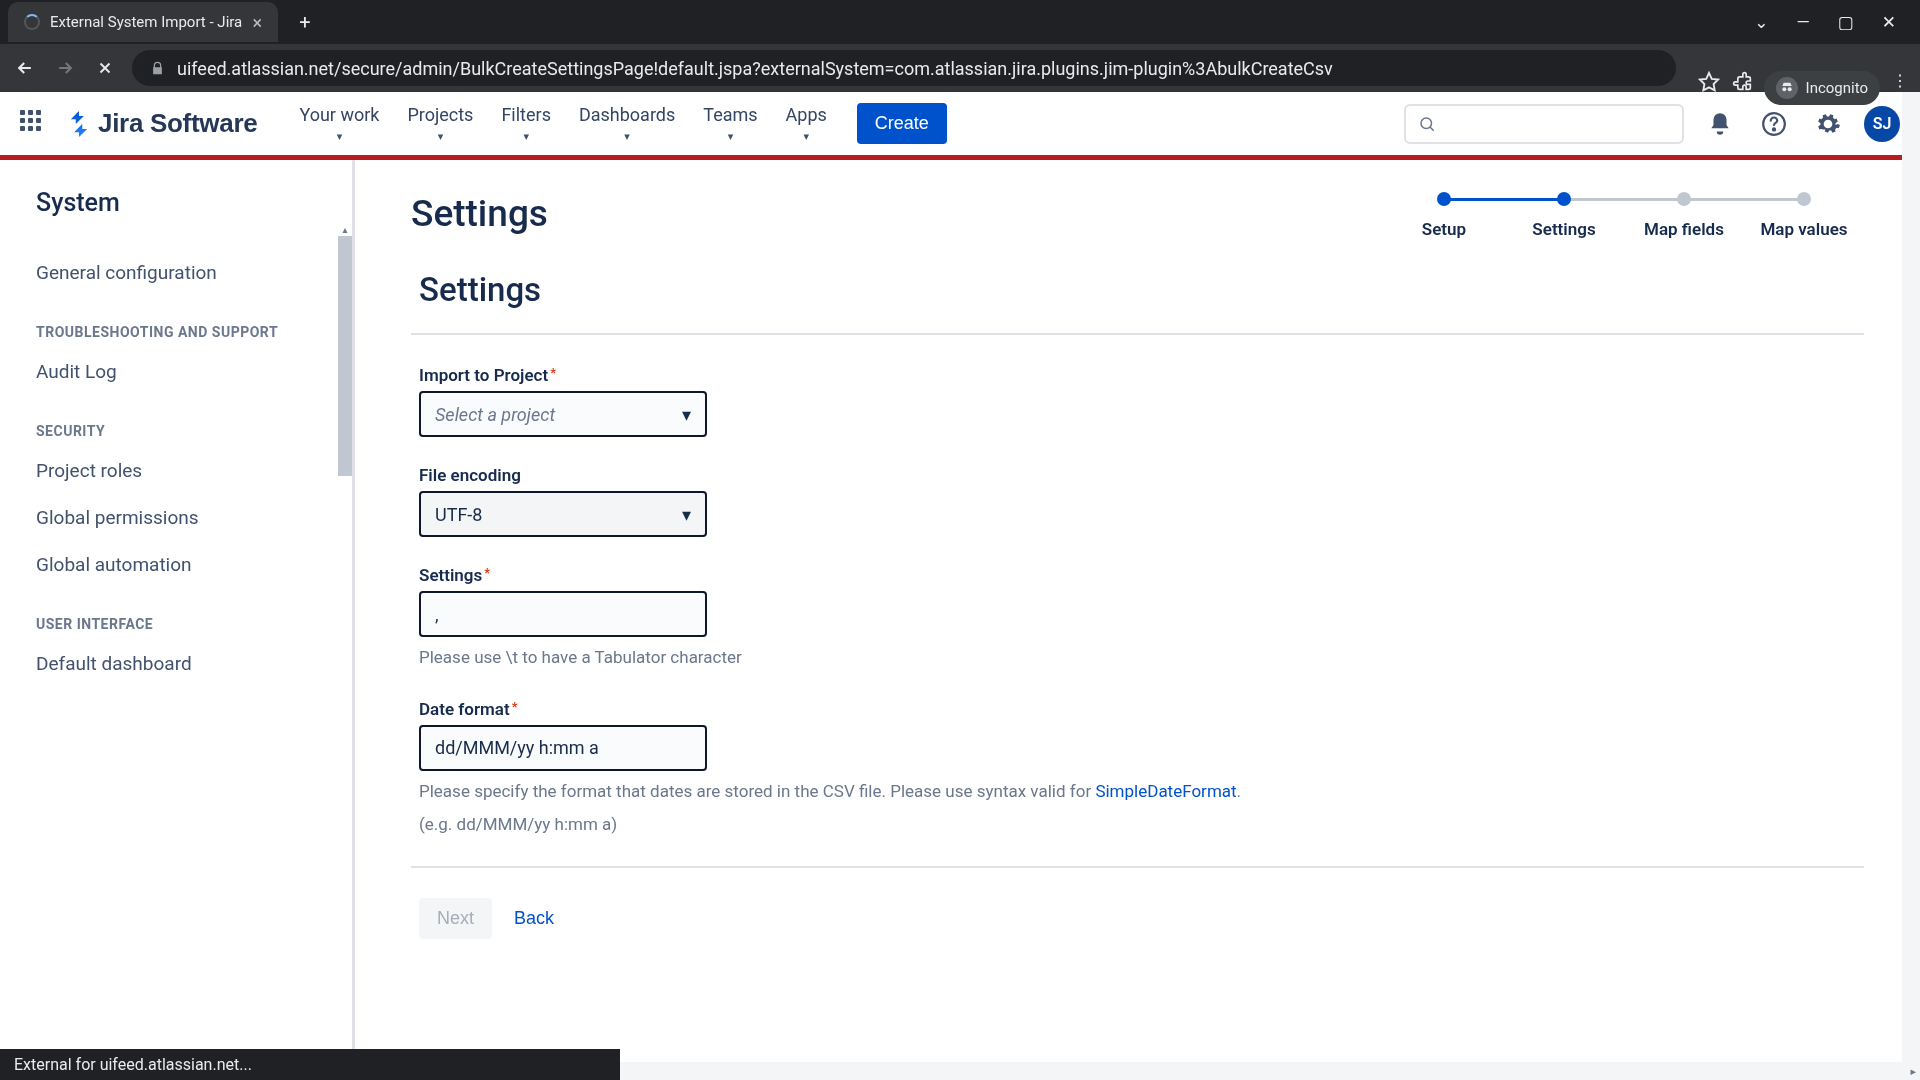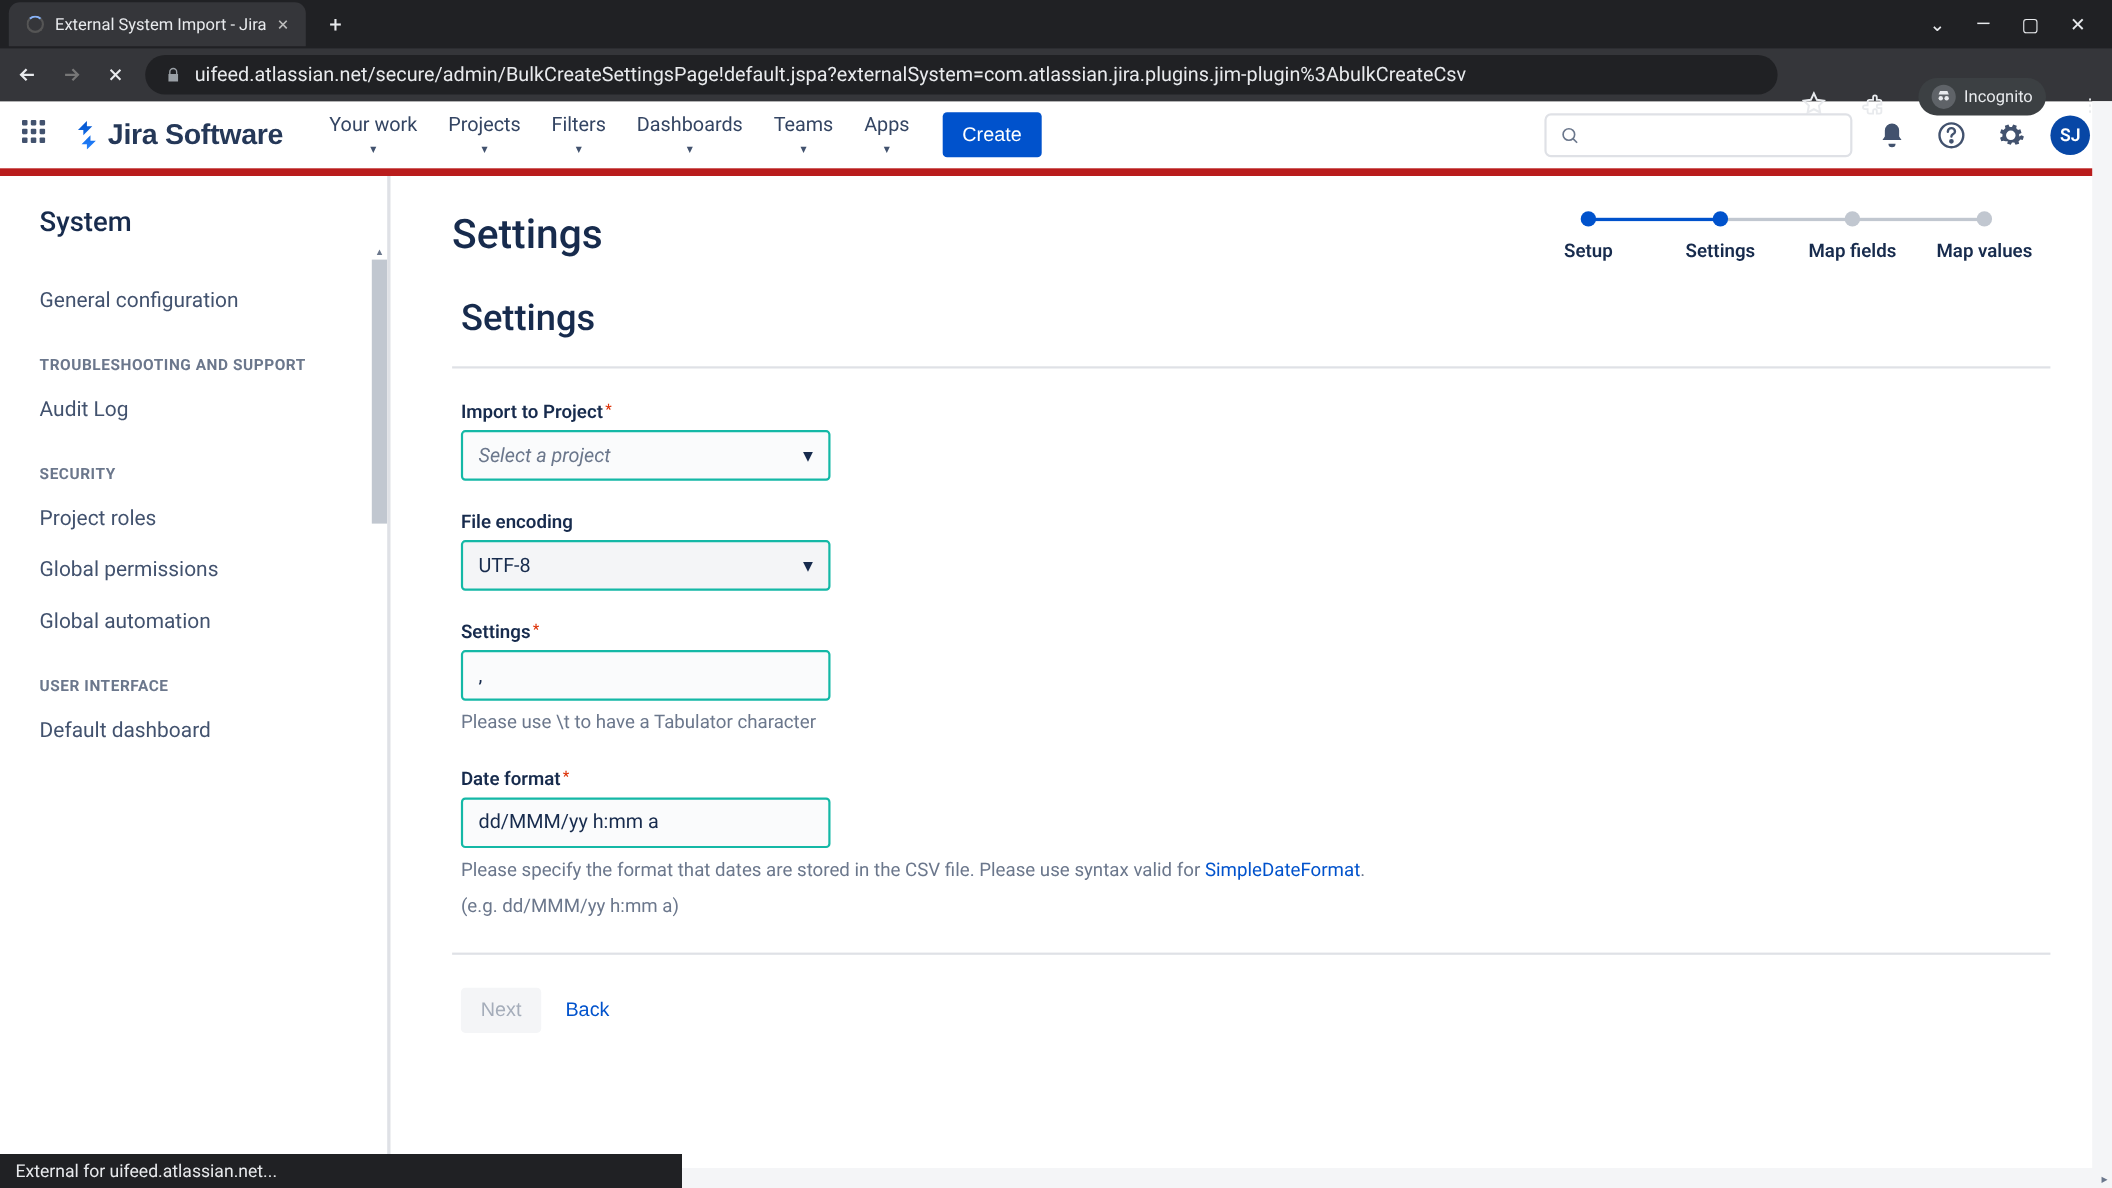--- a/index.html
+++ b/index.html
@@ -14,26 +14,26 @@
 .new-tab { width: 30px; height: 30px; display: flex; align-items: center; justify-content: center; color: #e8eaed; font-size: 20px; cursor: pointer; margin-left: 8px; }
 .window-controls { margin-left: auto; display: flex; gap: 28px; padding-right: 24px; font-size: 17px; color: #e8eaed; }
 .window-controls span { cursor: pointer; }
 
 .addr-row { display: flex; align-items: center; background: #35363a; height: 48px; padding: 0 12px; gap: 14px; }
 .nav-btn { width: 26px; height: 26px; display: flex; align-items: center; justify-content: center; color: #e8eaed; cursor: pointer; }
 .nav-btn.disabled { color: #777; }
 .addr-bar { flex: 1; background: #202124; border-radius: 24px; height: 36px; display: flex; align-items: center; padding: 0 18px; gap: 12px; color: #e8eaed; font-size: 18px; }
 .addr-bar .lock { color: #9aa0a6; font-size: 14px; }
 .addr-bar .url { color: #e8eaed; white-space: nowrap; overflow: hidden; }
-.addr-icons { display: flex; gap: 32px; align-items: flex-end; color: #e8eaed; margin-left: 8px; margin-top: 40px; }
+.addr-icons { display: flex; gap: 12px; align-items: flex-start; color: #e8eaed; margin-left: 8px; margin-top: 40px; }
 .incognito-badge { display: flex; align-items: center; gap: 8px; background: #3c4043; padding: 6px 12px; border-radius: 18px; font-size: 15px; }
 .incog-icon { width: 22px; height: 22px; background: #5f6368; border-radius: 50%; display: flex; align-items: center; justify-content: center; }
 
 
-.app-hdr { display: flex; align-items: center; height: 68px; padding: 0 20px; border-bottom: 7px solid #b91c1c; gap: 8px; }
+.app-hdr { display: flex; align-items: center; height: 68px; padding: 0 20px; border-bottom: 5px solid #b91c1c; gap: 8px; }
 .waffle { width: 28px; height: 28px; display: grid; grid-template-columns: repeat(3,5px); grid-template-rows: repeat(3,5px); gap: 3px; cursor: pointer; margin-right: 10px; }
 .waffle span { background: #42526e; border-radius: 1px; }
 .logo-box { display: flex; align-items: center; gap: 6px; cursor: pointer; margin-right: 24px; }
 .logo-mark { width: 26px; height: 26px; }
 .logo-txt { font-size: 26px; font-weight: 600; color: #253858; letter-spacing: -0.3px; font-family: "Charlie Display", sans-serif; }
 .nav-menu { display: flex; gap: 8px; }
 .nav-item { display: flex; align-items: center; gap: 5px; padding: 8px 10px; color: #344563; font-size: 18px; cursor: pointer; border-radius: 4px; flex-direction: column; }
 .nav-item .chev { font-size: 11px; color: #42526e; }
 .create-btn { background: #0052cc; color: #fff; border: none; padding: 10px 18px; font-size: 18px; font-weight: 500; border-radius: 4px; cursor: pointer; margin-left: 12px; }
 .hdr-right { margin-left: auto; display: flex; align-items: center; gap: 18px; }
@@ -63,21 +63,21 @@
 .step.done .step-line { background: #0052cc; }
 .step:last-child .step-line { display: none; }
 .step-lbl { font-size: 17px; color: #172b4d; font-weight: 600; text-align: center; line-height: 1.3; }
 
 .section-title { font-size: 33px; font-weight: 500; color: #172b4d; margin-bottom: 24px; margin-left: 8px; }
 .divider { border: none; border-top: 2px solid #dfe1e6; margin: 14px 0 30px; }
 
 .field { margin-bottom: 28px; margin-left: 8px; }
 .field-lbl { font-size: 17px; font-weight: 600; color: #172b4d; display: block; margin-bottom: 6px; }
 .req { color: #de350b; margin-left: 2px; font-size: 13px; vertical-align: top; }
-.select-ctl, .input-ctl { width: 336px; height: 46px; border: 2px solid #14b8a6; border-radius: 4px; padding: 0 14px; font-size: 18px; color: #172b4d; display: flex; align-items: center; justify-content: space-between; background: #fafbfc; cursor: pointer; }
+.select-ctl, .input-ctl { width: 288px; height: 46px; border: 2px solid #0f172a; border-radius: 4px; padding: 0 14px; font-size: 18px; color: #172b4d; display: flex; align-items: center; justify-content: space-between; background: #fafbfc; cursor: pointer; }
 .select-ctl.placeholder span:first-child { font-style: italic; color: #6b778c; }
 .select-encoding { background: #f4f5f7; }
 .input-ctl { background: #fafbfc; cursor: text; }
 .help-txt { font-size: 17px; color: #6b778c; margin-top: 8px; line-height: 1.5; }
 .help-txt a { color: #0052cc; text-decoration: none; }
 
 .btn-row { display: flex; gap: 22px; margin-top: 12px; margin-left: 8px; }
 .btn-next { background: #f4f5f7; color: #a5adba; border: none; padding: 10px 18px; font-size: 18px; border-radius: 4px; cursor: not-allowed; }
 .btn-back { background: none; border: none; color: #0052cc; font-size: 18px; cursor: pointer; }
 

